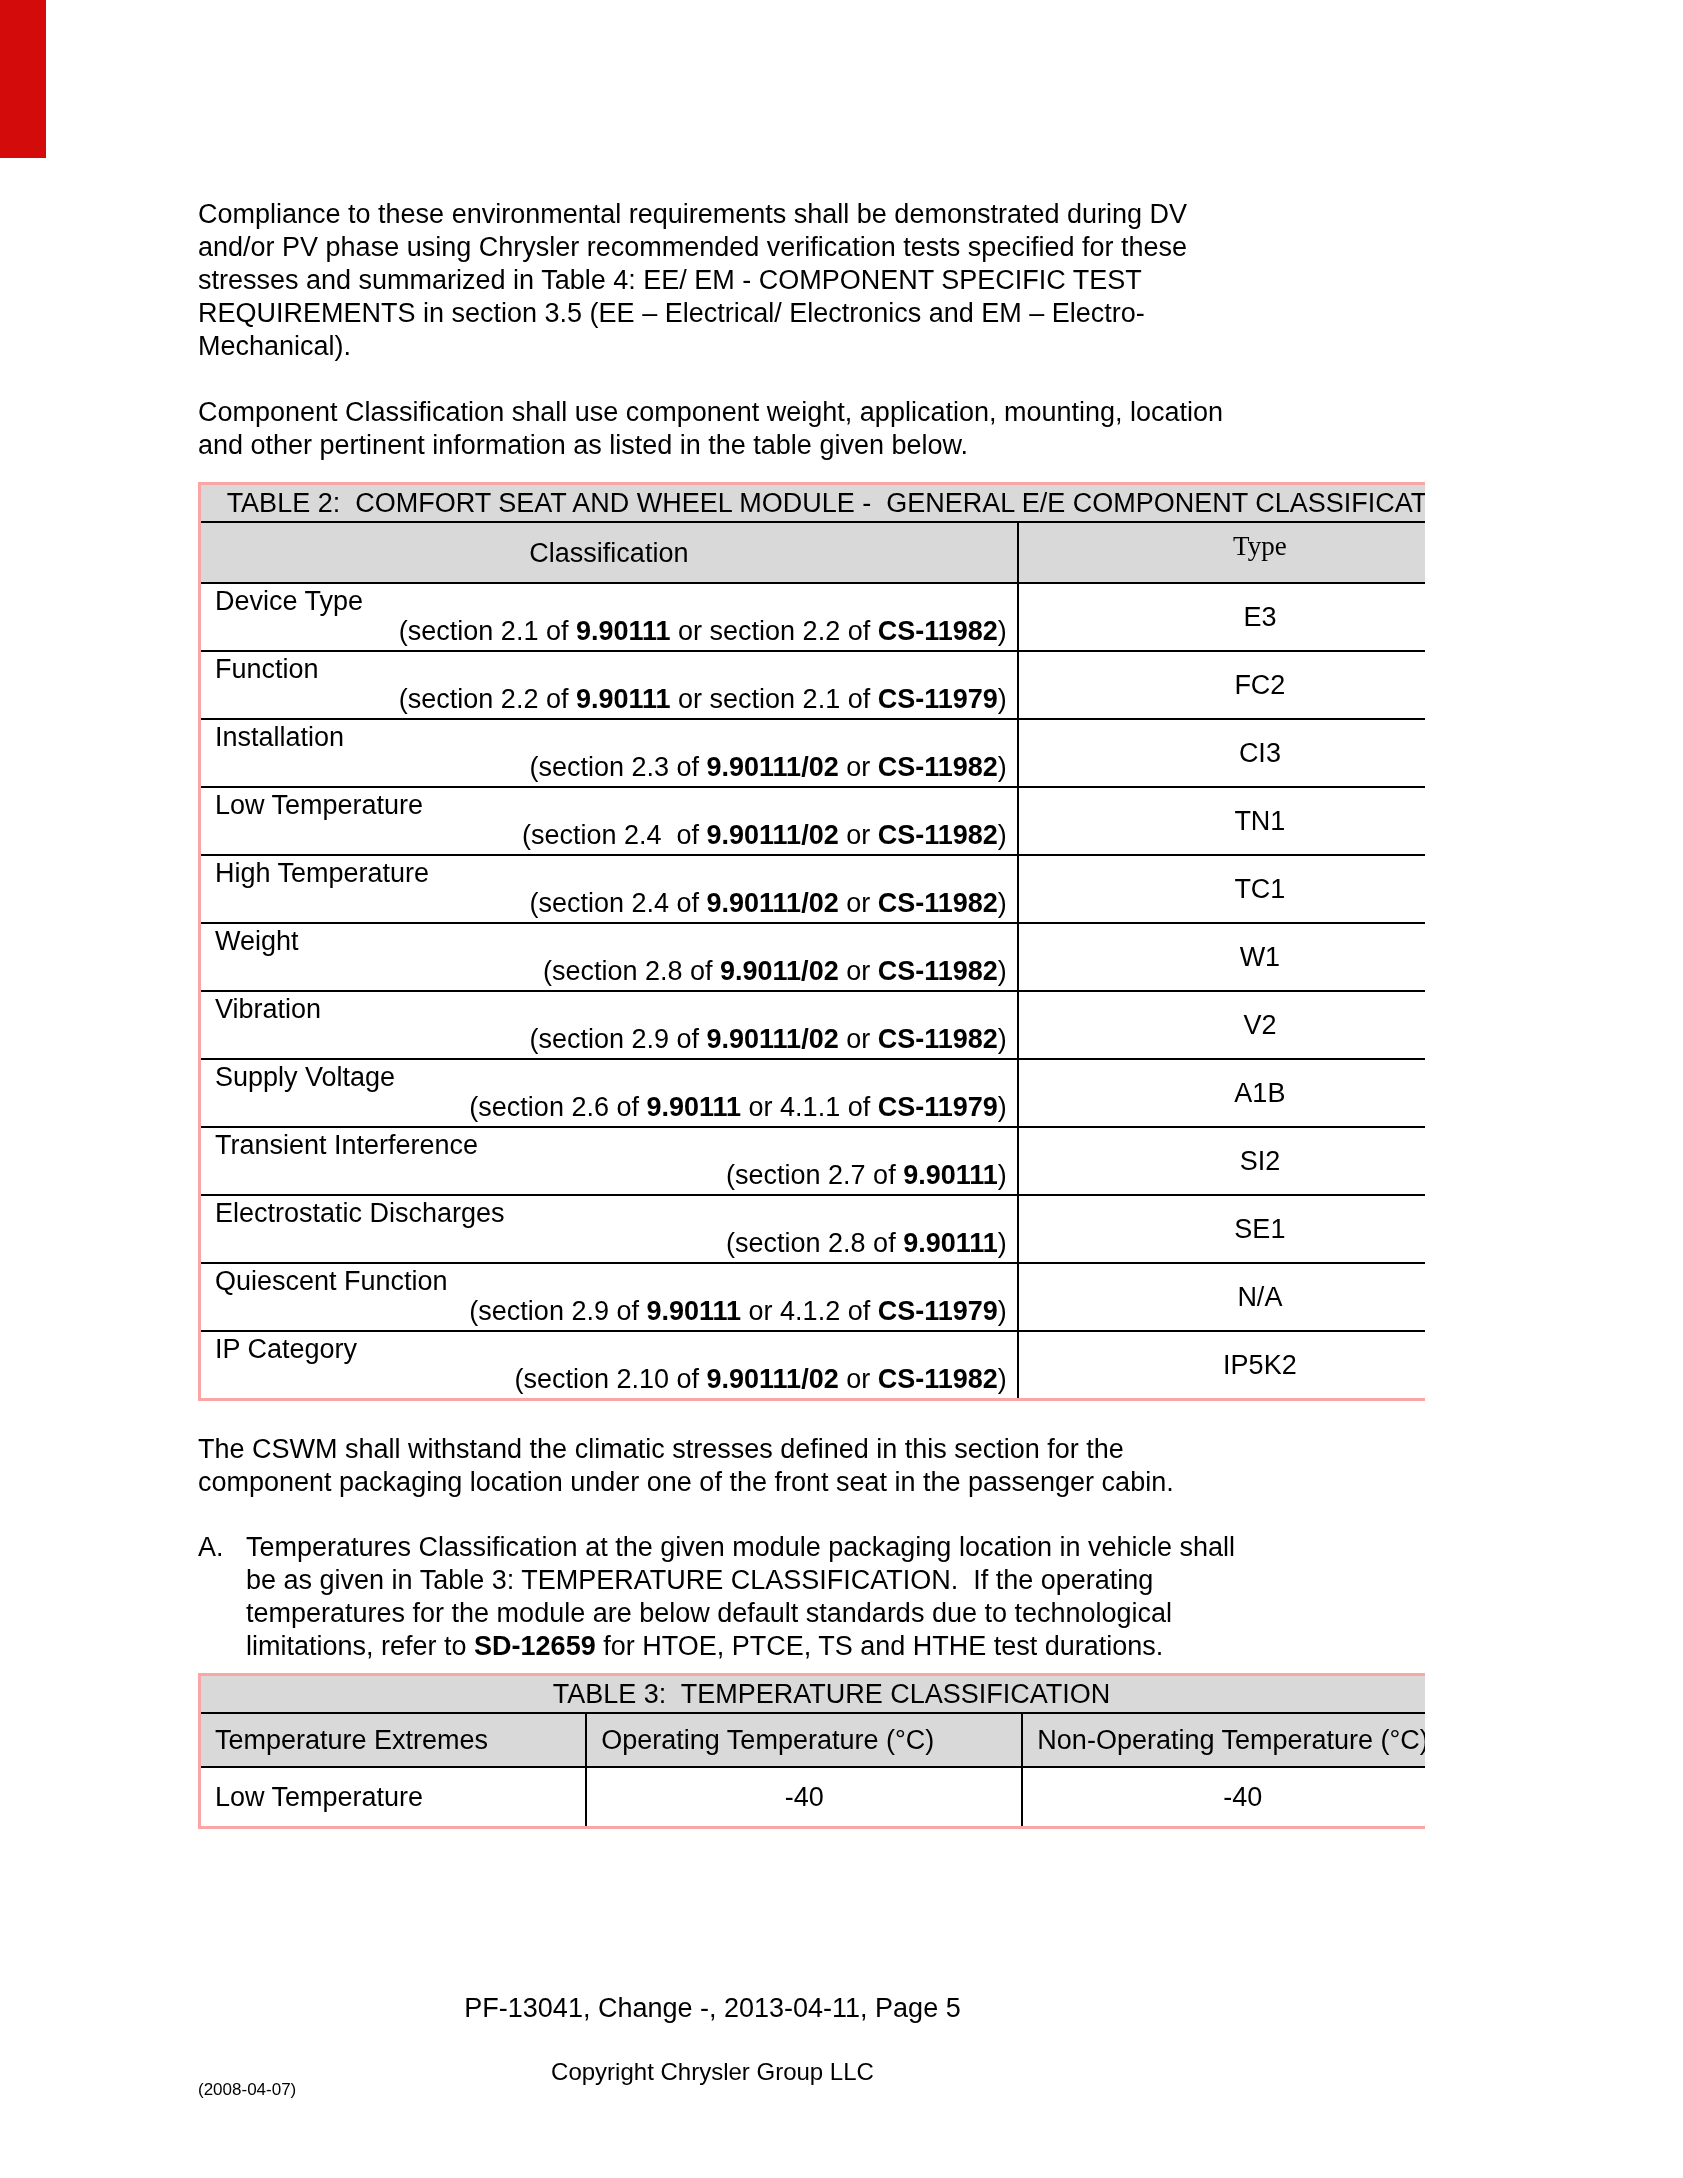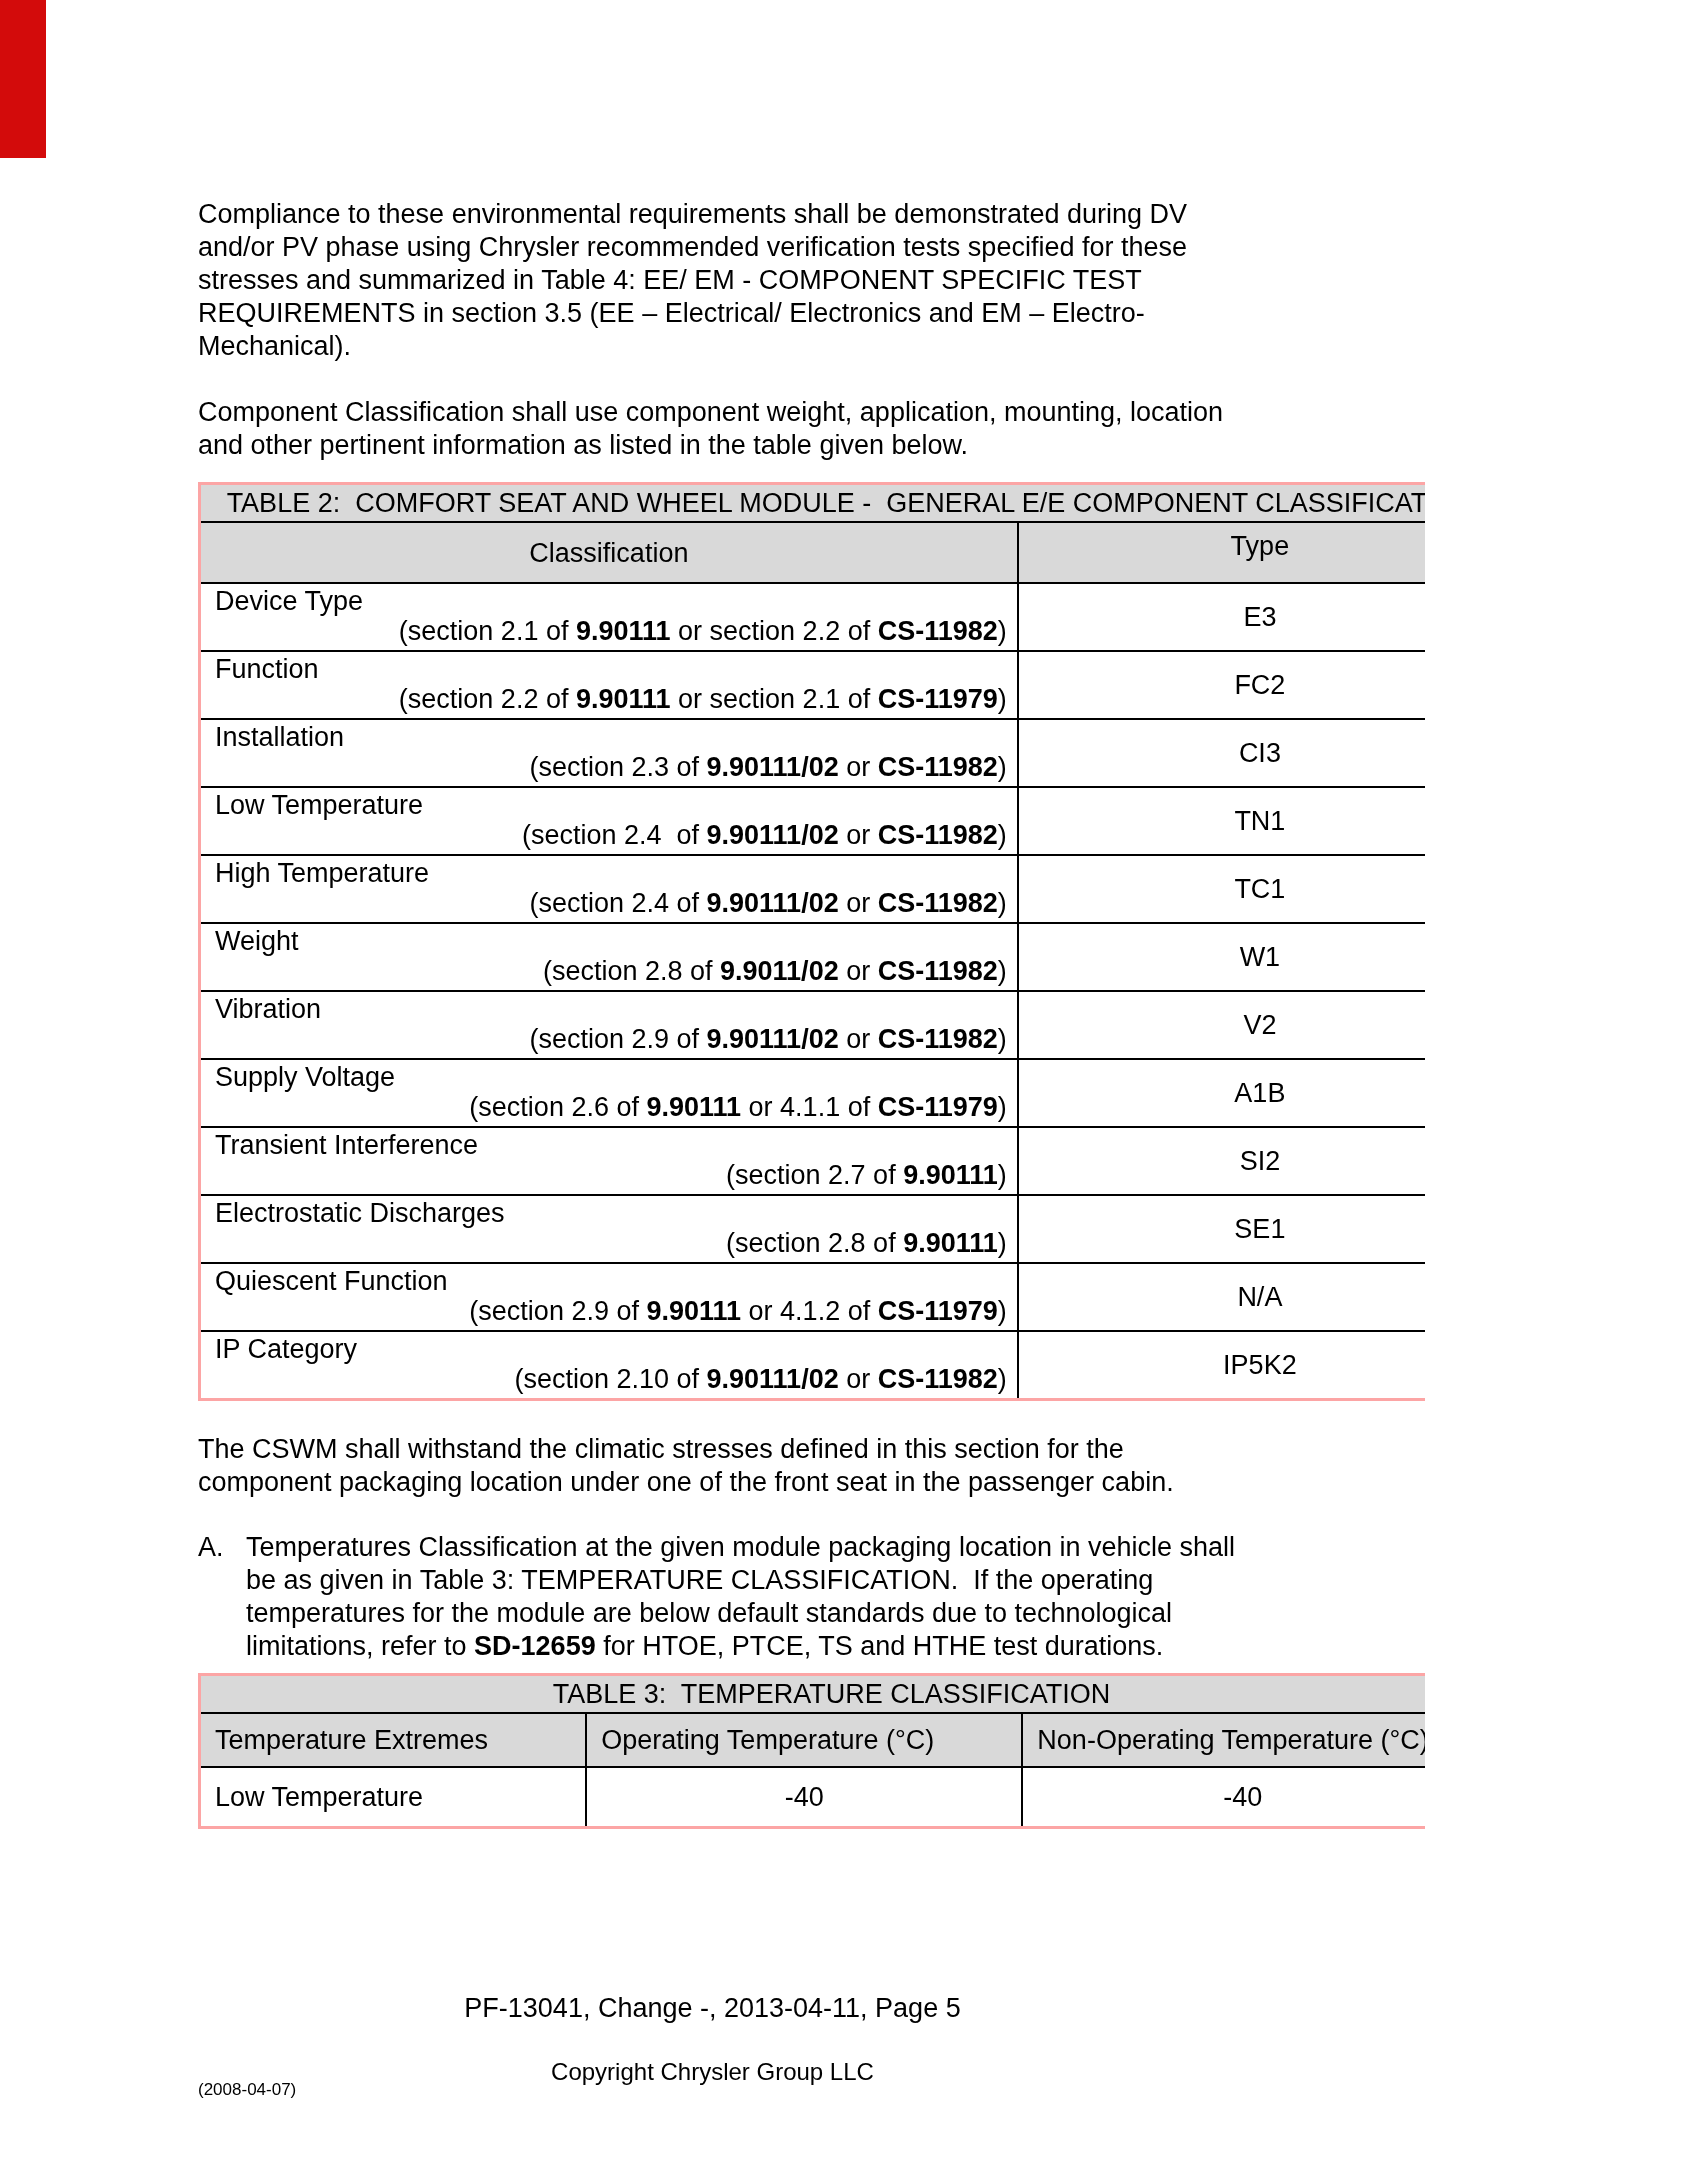--- a/index.html
+++ b/index.html
@@ -64,20 +64,21 @@
     text-align: center;
     vertical-align: middle;
     height: 61px;
     padding: 4px 10px;
   }
   .t2-head-type {
     background: var(--table-header-bg, #d9d9d9);
     text-align: center;
     vertical-align: top;
     padding: 8px 10px 4px 10px;
+    font-family: Liberation Serif, serif;
   }
 
   .cls-cell { padding: 2px 10px 4px 14px; vertical-align: top; }
   .cls-label { text-align: left; }
   .cls-ref { text-align: right; white-space: pre-wrap; }
   .type-cell { text-align: center; vertical-align: middle; padding: 16px 8px; }
 
   .t3-head {
     background: var(--table-header-bg, #d9d9d9);
     text-align: left;

